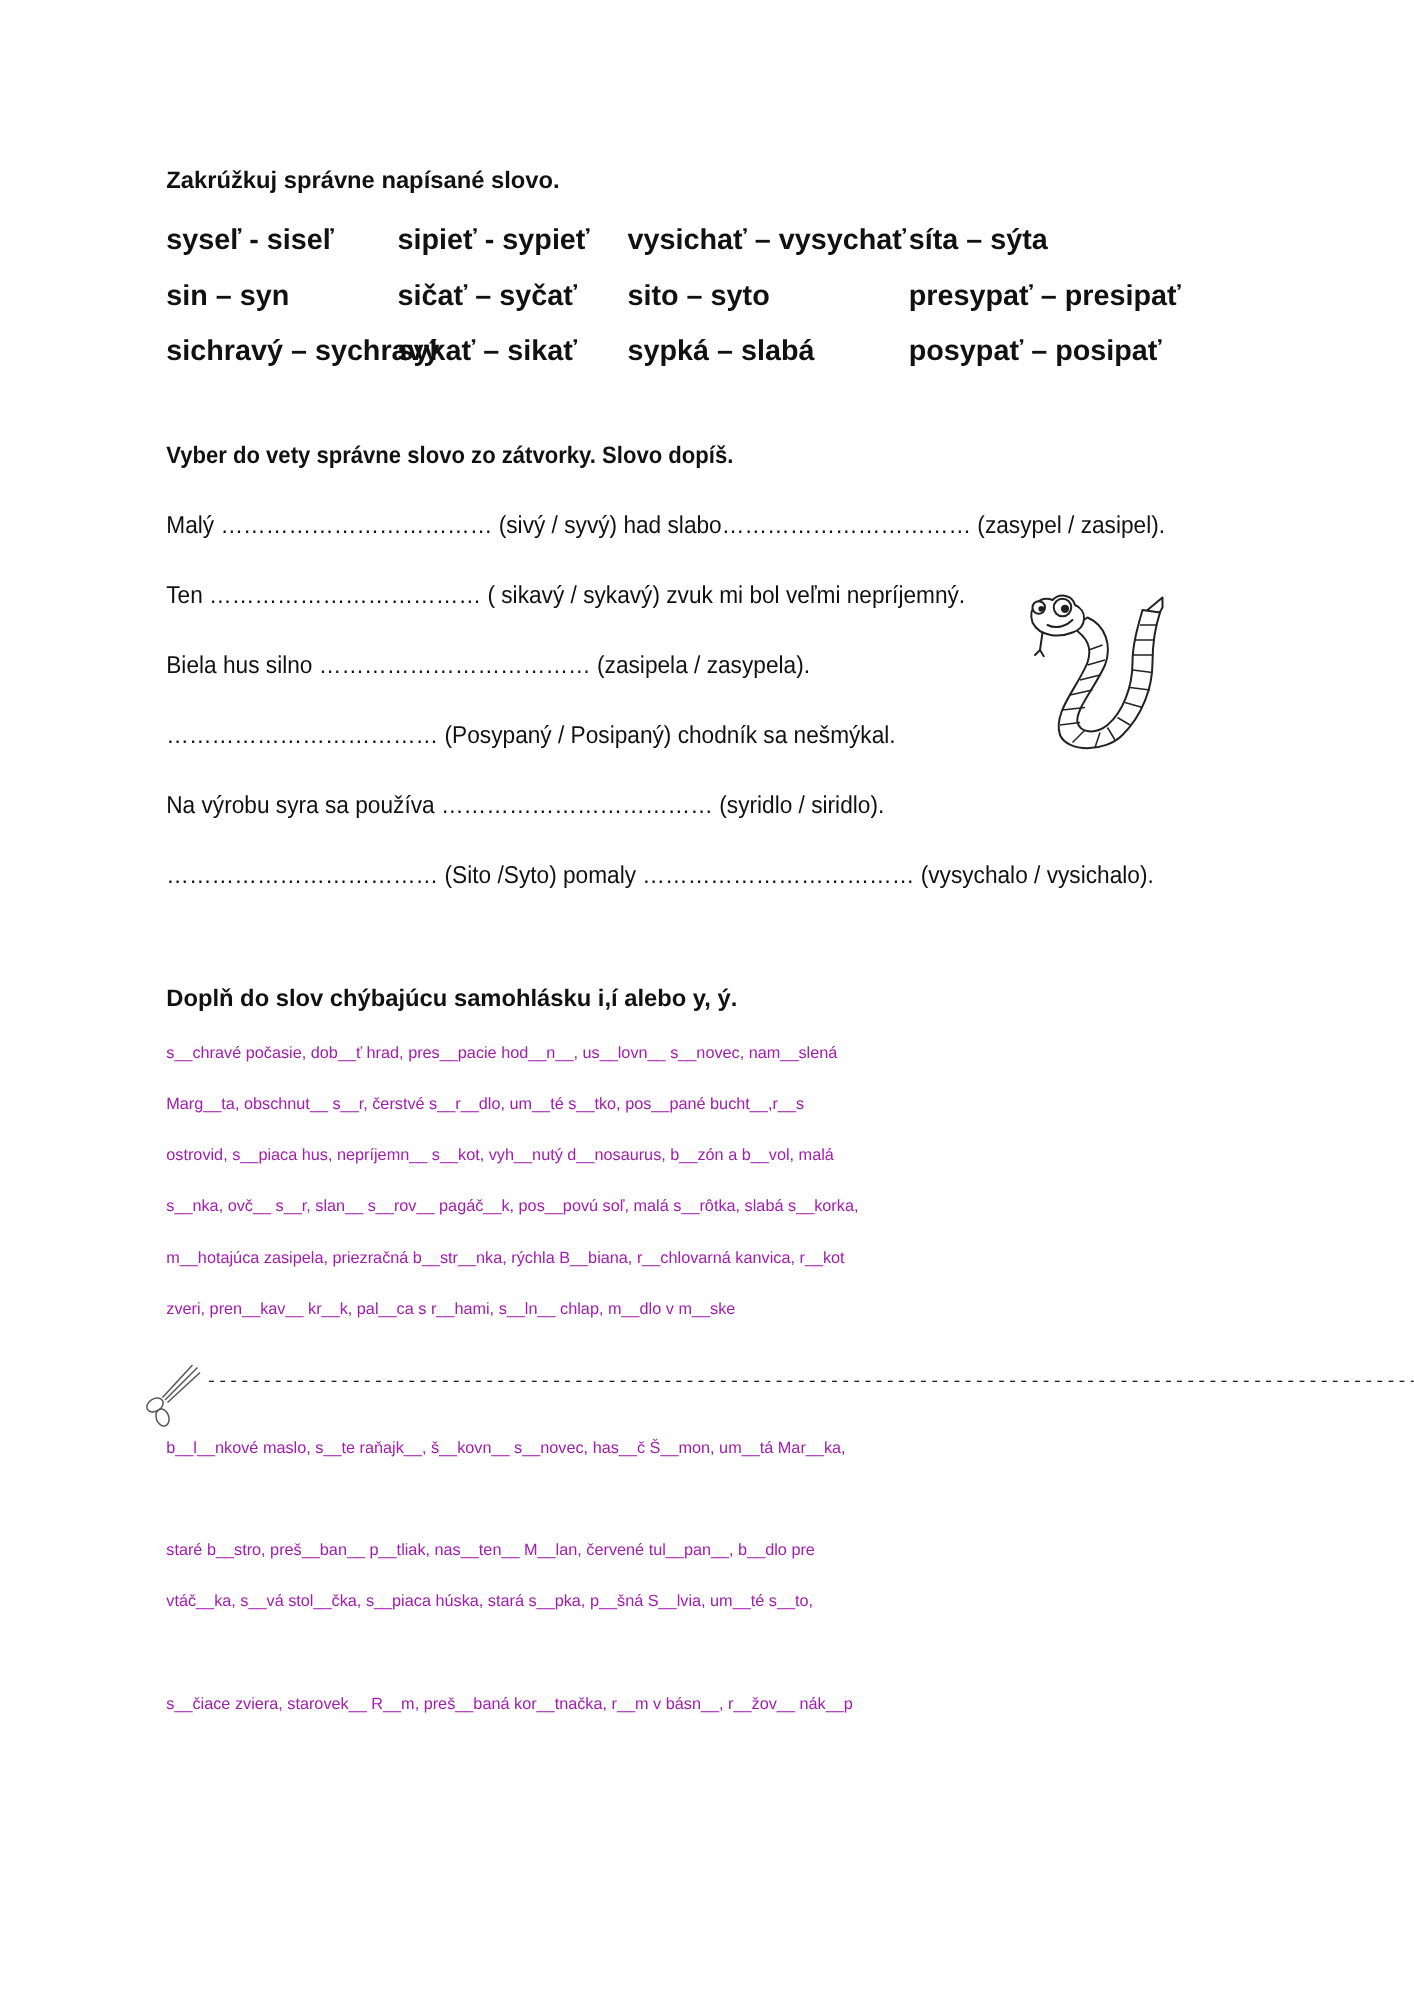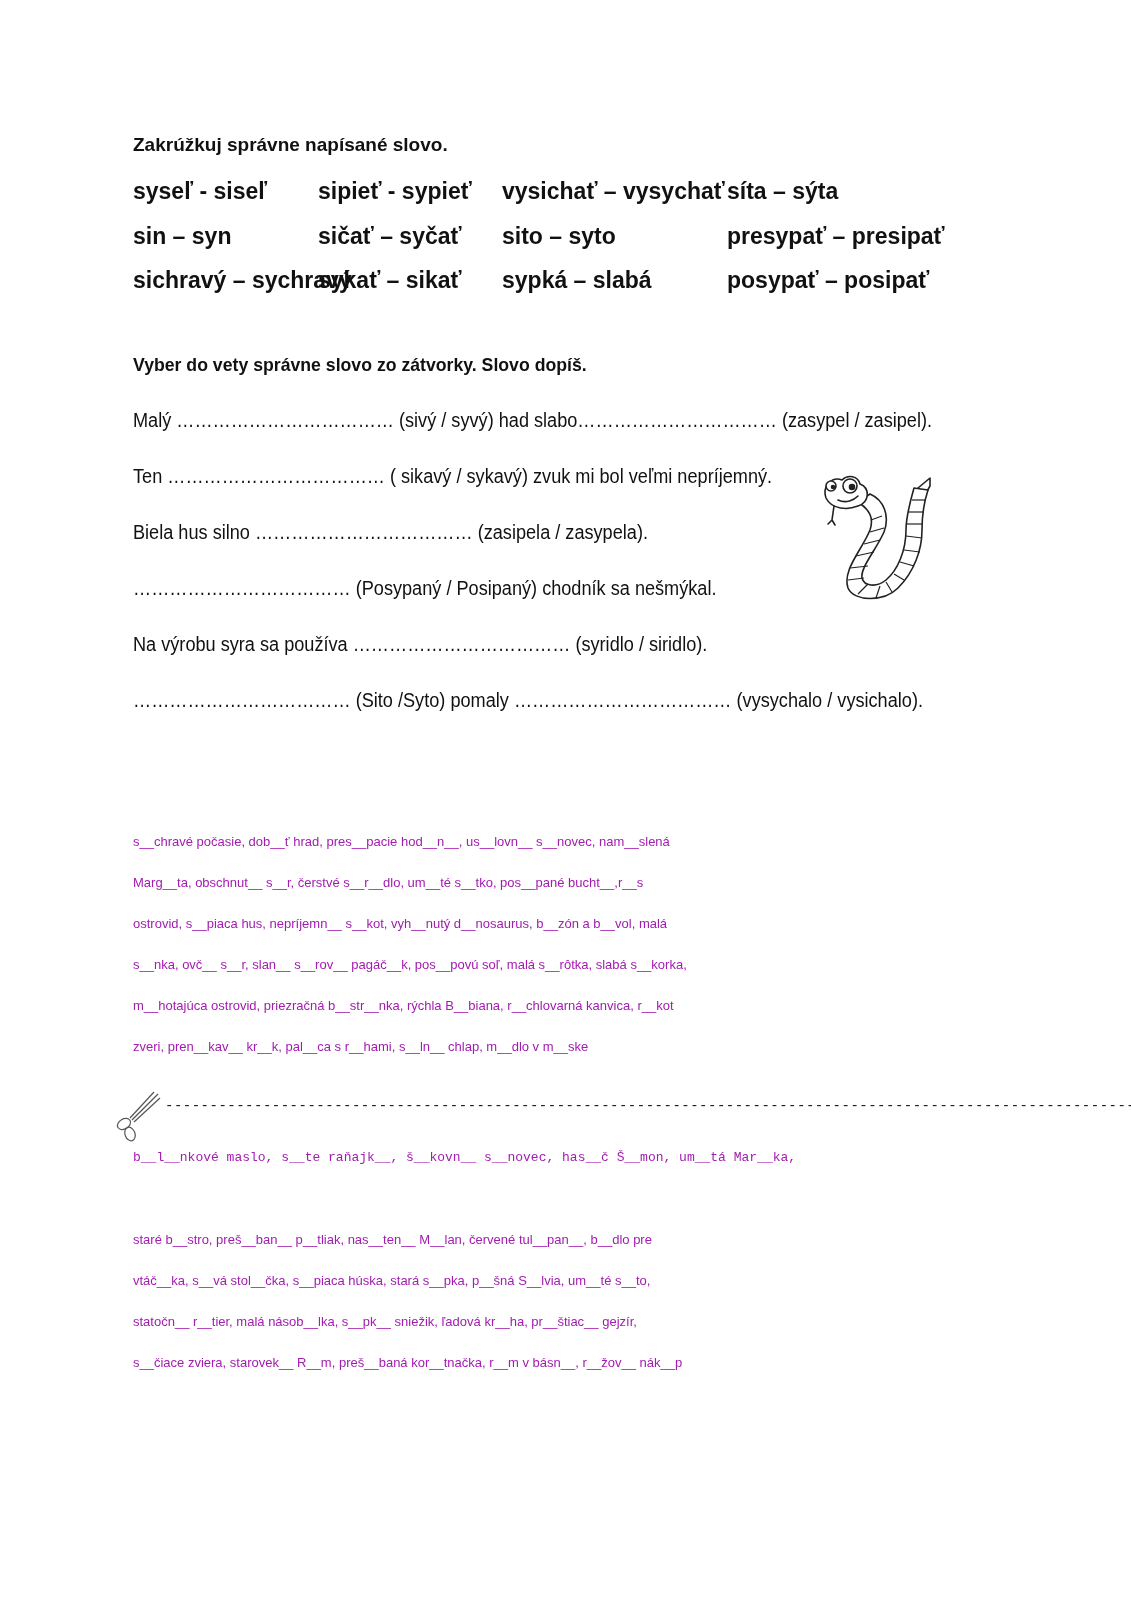--- a/index.html
+++ b/index.html
@@ -89,39 +89,39 @@
       <path d="M86 110 L76 104"></path>
         <path d="M96 96 L82 92"></path>
         <path d="M102 82 L86 80"></path>
       <path d="M104 68 L88 66"></path>
         <path d="M104 54 L88 54"></path>
         <path d="M106 42 L90 42"></path>
       <path d="M108 30 L94 30"></path>
     </g>
   </svg>
 
+  <div class="heading" style="top:789px;">Doplň do slov chýbajúcu samohlásku i,í alebo y, ý.</div>
   <div class="line" style="top:834px;">s__chravé počasie, dob__ť hrad, pres__pacie hod__n__, us__lovn__  s__novec, nam__slená</div>
   <div class="line" style="top:875px;">Marg__ta, obschnut__ s__r, čerstvé s__r__dlo, um__té s__tko, pos__pané bucht__,r__s</div>
   <div class="line" style="top:916px;">ostrovid, s__piaca hus, nepríjemn__ s__kot, vyh__nutý d__nosaurus, b__zón a b__vol, malá</div>
   <div class="line" style="top:957px;">s__nka, ovč__ s__r, slan__ s__rov__ pagáč__k, pos__povú soľ, malá s__rôtka, slabá s__korka,</div>
-  <div class="line" style="top:998px;">m__hotajúca ostrovid, priezračná b__str__nka, rýchla B__biana, r__chlovarná kanvica, r__kot</div>
+  <div class="line" style="top:998px;">m__hotajúca zasipela, priezračná b__str__nka, rýchla B__biana, r__chlovarná kanvica, r__kot</div>
   <div class="line" style="top:1039px;">zveri, pren__kav__ kr__k, pal__ca s r__hami, s__ln__ chlap, m__dlo v m__ske</div>
 
   <div class="cutline">
     <svg class="scissors" viewBox="0 0 55 55">
       <g fill="none" stroke="#555" stroke-width="1.2">
         <path d="M22 32 L48 6"></path>
         <path d="M20 30 L44 4"></path>
         <path d="M24 34 L50 10"></path>
         <ellipse cx="14" cy="36" rx="7" ry="5" transform="rotate(-30 14 36)"></ellipse>
         <ellipse cx="20" cy="46" rx="5" ry="7" transform="rotate(-20 20 46)"></ellipse>
       </g>
     </svg>
     <div class="cut-dashes">----------------------------------------------------------------------------------------------------------------</div>
   </div>
 
-  <div class="line" style="top:1150px;font-family:Liberation Mono, monospace;">b__l__nkové maslo, s__te raňajk__, š__kovn__ s__novec, has__č Š__mon, um__tá Mar__ka,</div>
+  <div class="line" style="top:1150px;">b__l__nkové maslo, s__te raňajk__, š__kovn__ s__novec, has__č Š__mon, um__tá Mar__ka,</div>
   <div class="line" style="top:1232px;">staré b__stro, preš__ban__ p__tliak, nas__ten__  M__lan, červené tul__pan__, b__dlo pre</div>
   <div class="line" style="top:1273px;">vtáč__ka, s__vá stol__čka, s__piaca húska, stará s__pka, p__šná S__lvia, um__té s__to,</div>
-  <div class="line" style="top:1314px;">statočn__ r__tier, malá násob__lka, s__pk__ sniežik, ľadová kr__ha, pr__štiac__ gejzír,</div>
   <div class="line" style="top:1355px;">s__čiace zviera, starovek__ R__m, preš__baná kor__tnačka, r__m v básn__, r__žov__ nák__p</div>
 
 </div>
 
 </body></html>

